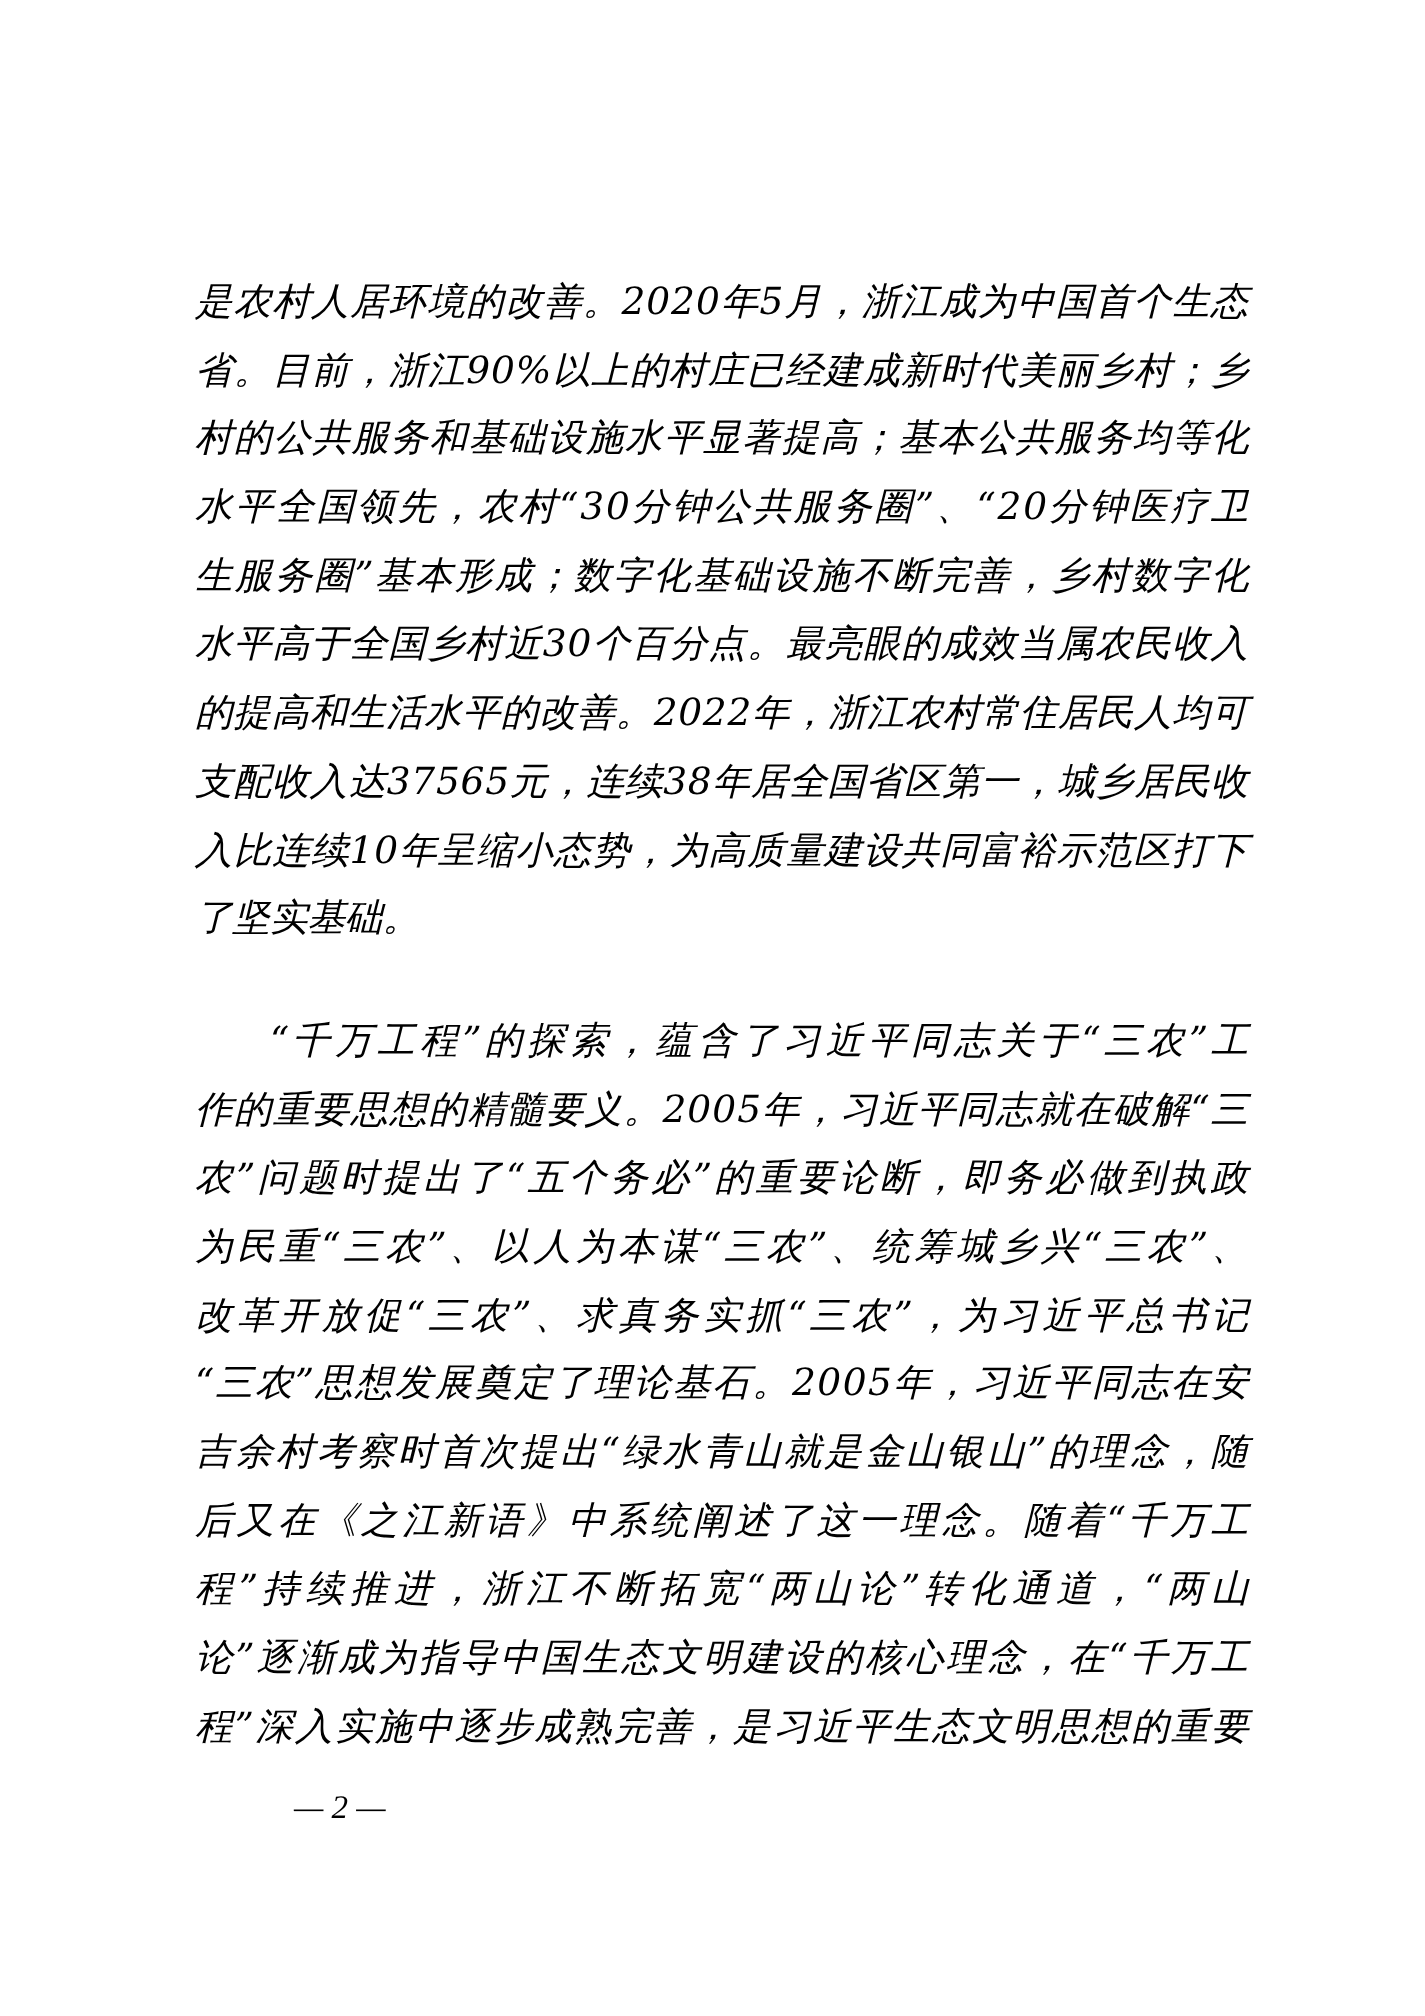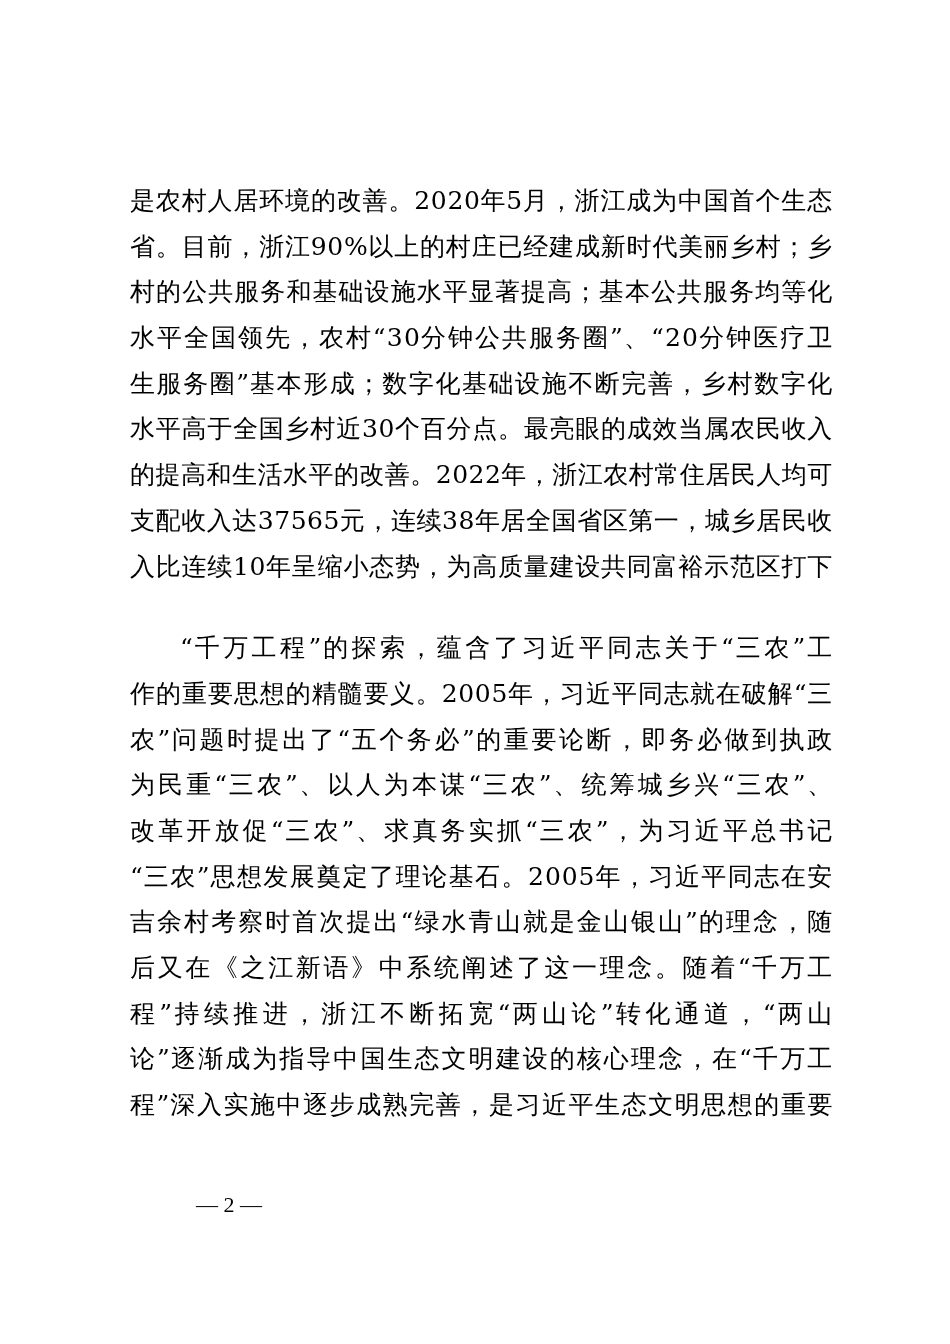--- a/index.html
+++ b/index.html
@@ -15,20 +15,21 @@
       font-family: "DejaVu Serif", "Liberation Serif", serif;
       color: #000000;
     }
     .page {
       position: absolute;
       left: 0;
       top: 0;
       width: 950px;
       height: 1020px;
       background: #ffffff;
+      font-style: italic;
     }
     .body-text {
       position: absolute;
       left: 130px;
       top: 178px;
       width: 702px;
     }
     .line {
       height: 45.7px;
       line-height: 45.7px;
@@ -65,20 +66,21 @@
     <div>
       <div class="line" style="word-spacing: -0.3em;"><span>是</span> <span>农</span> <span>村</span> <span>人</span> <span>居</span> <span>环</span> <span>境</span> <span>的</span> <span>改</span> <span>善</span> <span>。</span> <span>2</span> <span>0</span> <span>2</span> <span>0</span> <span>年</span> <span>5</span> <span>月</span> <span>，</span> <span>浙</span> <span>江</span> <span>成</span> <span>为</span> <span>中</span> <span>国</span> <span>首</span> <span>个</span> <span>生</span> <span>态</span></div>
       <div class="line" style="word-spacing: -0.3em;"><span>省</span> <span>。</span> <span>目</span> <span>前</span> <span>，</span> <span>浙</span> <span>江</span> <span>9</span> <span>0</span> <span>%</span> <span>以</span> <span>上</span> <span>的</span> <span>村</span> <span>庄</span> <span>已</span> <span>经</span> <span>建</span> <span>成</span> <span>新</span> <span>时</span> <span>代</span> <span>美</span> <span>丽</span> <span>乡</span> <span>村</span> <span>；</span> <span>乡</span></div>
       <div class="line" style="word-spacing: -0.3em;"><span>村</span> <span>的</span> <span>公</span> <span>共</span> <span>服</span> <span>务</span> <span>和</span> <span>基</span> <span>础</span> <span>设</span> <span>施</span> <span>水</span> <span>平</span> <span>显</span> <span>著</span> <span>提</span> <span>高</span> <span>；</span> <span>基</span> <span>本</span> <span>公</span> <span>共</span> <span>服</span> <span>务</span> <span>均</span> <span>等</span> <span>化</span></div>
       <div class="line" style="word-spacing: -0.3em;"><span>水</span> <span>平</span> <span>全</span> <span>国</span> <span>领</span> <span>先</span> <span>，</span> <span>农</span> <span>村</span> <span>“</span> <span>3</span> <span>0</span> <span>分</span> <span>钟</span> <span>公</span> <span>共</span> <span>服</span> <span>务</span> <span>圈</span> <span>”</span> <span>、</span> <span>“</span> <span>2</span> <span>0</span> <span>分</span> <span>钟</span> <span>医</span> <span>疗</span> <span>卫</span></div>
       <div class="line" style="word-spacing: -0.3em;"><span>生</span> <span>服</span> <span>务</span> <span>圈</span> <span>”</span> <span>基</span> <span>本</span> <span>形</span> <span>成</span> <span>；</span> <span>数</span> <span>字</span> <span>化</span> <span>基</span> <span>础</span> <span>设</span> <span>施</span> <span>不</span> <span>断</span> <span>完</span> <span>善</span> <span>，</span> <span>乡</span> <span>村</span> <span>数</span> <span>字</span> <span>化</span></div>
       <div class="line" style="word-spacing: -0.3em;"><span>水</span> <span>平</span> <span>高</span> <span>于</span> <span>全</span> <span>国</span> <span>乡</span> <span>村</span> <span>近</span> <span>3</span> <span>0</span> <span>个</span> <span>百</span> <span>分</span> <span>点</span> <span>。</span> <span>最</span> <span>亮</span> <span>眼</span> <span>的</span> <span>成</span> <span>效</span> <span>当</span> <span>属</span> <span>农</span> <span>民</span> <span>收</span> <span>入</span></div>
       <div class="line" style="word-spacing: -0.3em;"><span>的</span> <span>提</span> <span>高</span> <span>和</span> <span>生</span> <span>活</span> <span>水</span> <span>平</span> <span>的</span> <span>改</span> <span>善</span> <span>。</span> <span>2</span> <span>0</span> <span>2</span> <span>2</span> <span>年</span> <span>，</span> <span>浙</span> <span>江</span> <span>农</span> <span>村</span> <span>常</span> <span>住</span> <span>居</span> <span>民</span> <span>人</span> <span>均</span> <span>可</span></div>
       <div class="line" style="word-spacing: -0.3em;"><span>支</span> <span>配</span> <span>收</span> <span>入</span> <span>达</span> <span>3</span> <span>7</span> <span>5</span> <span>6</span> <span>5</span> <span>元</span> <span>，</span> <span>连</span> <span>续</span> <span>3</span> <span>8</span> <span>年</span> <span>居</span> <span>全</span> <span>国</span> <span>省</span> <span>区</span> <span>第</span> <span>一</span> <span>，</span> <span>城</span> <span>乡</span> <span>居</span> <span>民</span> <span>收</span></div>
       <div class="line" style="word-spacing: -0.3em;"><span>入</span> <span>比</span> <span>连</span> <span>续</span> <span>1</span> <span>0</span> <span>年</span> <span>呈</span> <span>缩</span> <span>小</span> <span>态</span> <span>势</span> <span>，</span> <span>为</span> <span>高</span> <span>质</span> <span>量</span> <span>建</span> <span>设</span> <span>共</span> <span>同</span> <span>富</span> <span>裕</span> <span>示</span> <span>范</span> <span>区</span> <span>打</span> <span>下</span></div>
+      <div class="line last">了坚实基础。</div>
     </div>
 
     <div>
       <div class="line indent" style="word-spacing: -0.3em;"><span>“</span> <span>千</span> <span>万</span> <span>工</span> <span>程</span> <span>”</span> <span>的</span> <span>探</span> <span>索</span> <span>，</span> <span>蕴</span> <span>含</span> <span>了</span> <span>习</span> <span>近</span> <span>平</span> <span>同</span> <span>志</span> <span>关</span> <span>于</span> <span>“</span> <span>三</span> <span>农</span> <span>”</span> <span>工</span></div>
       <div class="line" style="word-spacing: -0.3em;"><span>作</span> <span>的</span> <span>重</span> <span>要</span> <span>思</span> <span>想</span> <span>的</span> <span>精</span> <span>髓</span> <span>要</span> <span>义</span> <span>。</span> <span>2</span> <span>0</span> <span>0</span> <span>5</span> <span>年</span> <span>，</span> <span>习</span> <span>近</span> <span>平</span> <span>同</span> <span>志</span> <span>就</span> <span>在</span> <span>破</span> <span>解</span> <span>“</span> <span>三</span></div>
       <div class="line" style="word-spacing: -0.3em;"><span>农</span> <span>”</span> <span>问</span> <span>题</span> <span>时</span> <span>提</span> <span>出</span> <span>了</span> <span>“</span> <span>五</span> <span>个</span> <span>务</span> <span>必</span> <span>”</span> <span>的</span> <span>重</span> <span>要</span> <span>论</span> <span>断</span> <span>，</span> <span>即</span> <span>务</span> <span>必</span> <span>做</span> <span>到</span> <span>执</span> <span>政</span></div>
       <div class="line" style="word-spacing: -0.3em;"><span>为</span> <span>民</span> <span>重</span> <span>“</span> <span>三</span> <span>农</span> <span>”</span> <span>、</span> <span>以</span> <span>人</span> <span>为</span> <span>本</span> <span>谋</span> <span>“</span> <span>三</span> <span>农</span> <span>”</span> <span>、</span> <span>统</span> <span>筹</span> <span>城</span> <span>乡</span> <span>兴</span> <span>“</span> <span>三</span> <span>农</span> <span>”</span> <span>、</span></div>
       <div class="line" style="word-spacing: -0.3em;"><span>改</span> <span>革</span> <span>开</span> <span>放</span> <span>促</span> <span>“</span> <span>三</span> <span>农</span> <span>”</span> <span>、</span> <span>求</span> <span>真</span> <span>务</span> <span>实</span> <span>抓</span> <span>“</span> <span>三</span> <span>农</span> <span>”</span> <span>，</span> <span>为</span> <span>习</span> <span>近</span> <span>平</span> <span>总</span> <span>书</span> <span>记</span></div>
       <div class="line" style="word-spacing: -0.3em;"><span>“</span> <span>三</span> <span>农</span> <span>”</span> <span>思</span> <span>想</span> <span>发</span> <span>展</span> <span>奠</span> <span>定</span> <span>了</span> <span>理</span> <span>论</span> <span>基</span> <span>石</span> <span>。</span> <span>2</span> <span>0</span> <span>0</span> <span>5</span> <span>年</span> <span>，</span> <span>习</span> <span>近</span> <span>平</span> <span>同</span> <span>志</span> <span>在</span> <span>安</span></div>
       <div class="line" style="word-spacing: -0.3em;"><span>吉</span> <span>余</span> <span>村</span> <span>考</span> <span>察</span> <span>时</span> <span>首</span> <span>次</span> <span>提</span> <span>出</span> <span>“</span> <span>绿</span> <span>水</span> <span>青</span> <span>山</span> <span>就</span> <span>是</span> <span>金</span> <span>山</span> <span>银</span> <span>山</span> <span>”</span> <span>的</span> <span>理</span> <span>念</span> <span>，</span> <span>随</span></div>

